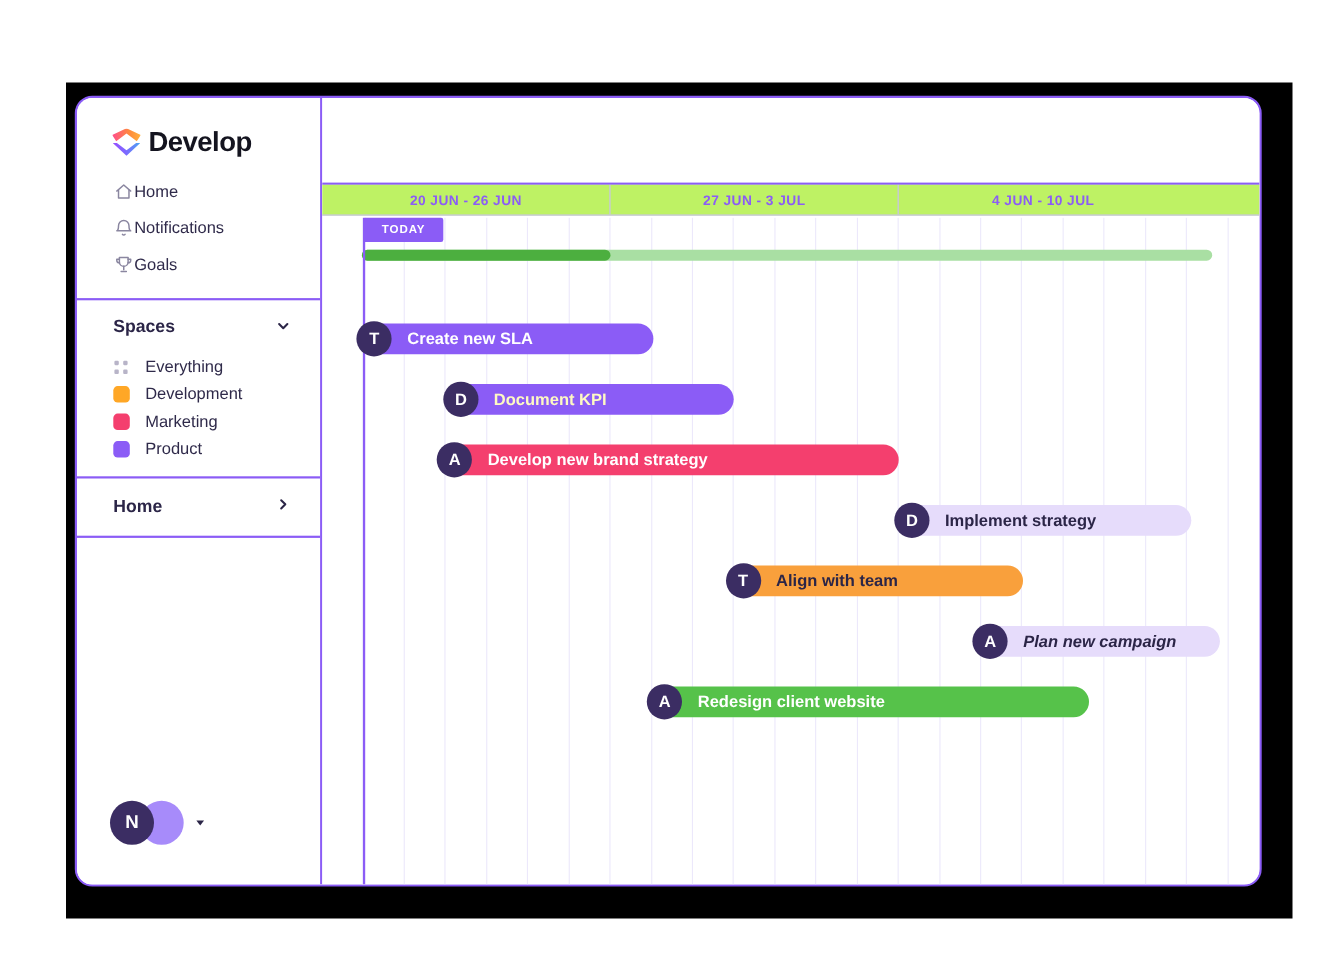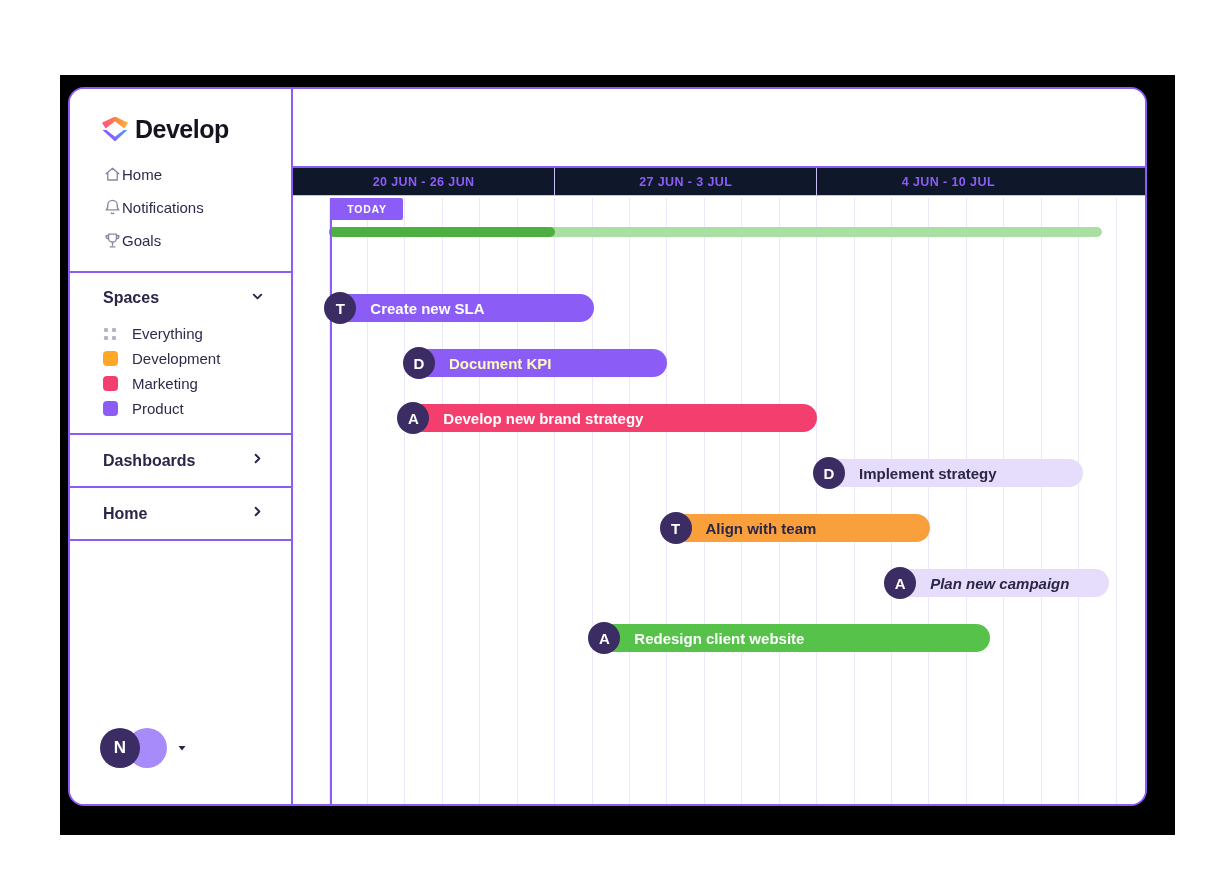--- a/index.html
+++ b/index.html
@@ -115,21 +115,21 @@
     width: 40px; height: 40px; border-radius: 50%;
     background: #a78bfa; margin-left: -13px; position: relative; z-index: 1;
   }
   .user-caret { margin-left: 9px; display: flex; color: #2b2547; }
 
   
   #gantt { flex: 1 1 auto; position: relative; background: #ffffff; }
   #gantt-toolbar { height: 79px; border-bottom: 2px solid #8b5cf6; }
   #gantt-header {
     height: 28px; display: flex;
-    background: #0f172a; border-bottom: 1px solid #c9bdf7;
+    background: #bef264; border-bottom: 1px solid #c9bdf7;
   }
   .wk {
     display: flex; align-items: center; justify-content: center;
     font-size: 12.5px; font-weight: bold; color: #8b5cf6;
     letter-spacing: 0.4px; border-right: 1px solid #c9bdf7;
   }
   .wk:last-child { border-right: none; }
 
   #grid-area { position: absolute; left: 0; right: 0; top: 109px; bottom: 0; }
   #cols { position: absolute; inset: 0; display: flex; }
@@ -250,28 +250,20 @@
         <div class="space-item">
           <span class="sq" style="background:#f43f6e"></span>
           <span>Marketing</span>
         </div>
         <div class="space-item">
           <span class="sq" style="background:#8b5cf6"></span>
           <span>Product</span>
         </div>
       </div>
 
-      <div class="sb-row">
-        <span>Dashboards</span>
-        <span class="caret">
-          <svg width="15" height="15" viewBox="0 0 24 24" fill="none" stroke="currentColor" stroke-width="3" stroke-linecap="round" stroke-linejoin="round">
-              <path d="M9 6l6 6-6 6"></path>
-            </svg>
-        </span>
-      </div>
 
       <div class="sb-row">
         <span>Home</span>
         <span class="caret">
           <svg width="15" height="15" viewBox="0 0 24 24" fill="none" stroke="currentColor" stroke-width="3" stroke-linecap="round" stroke-linejoin="round">
               <path d="M9 6l6 6-6 6"></path>
             </svg>
         </span>
       </div>
 

